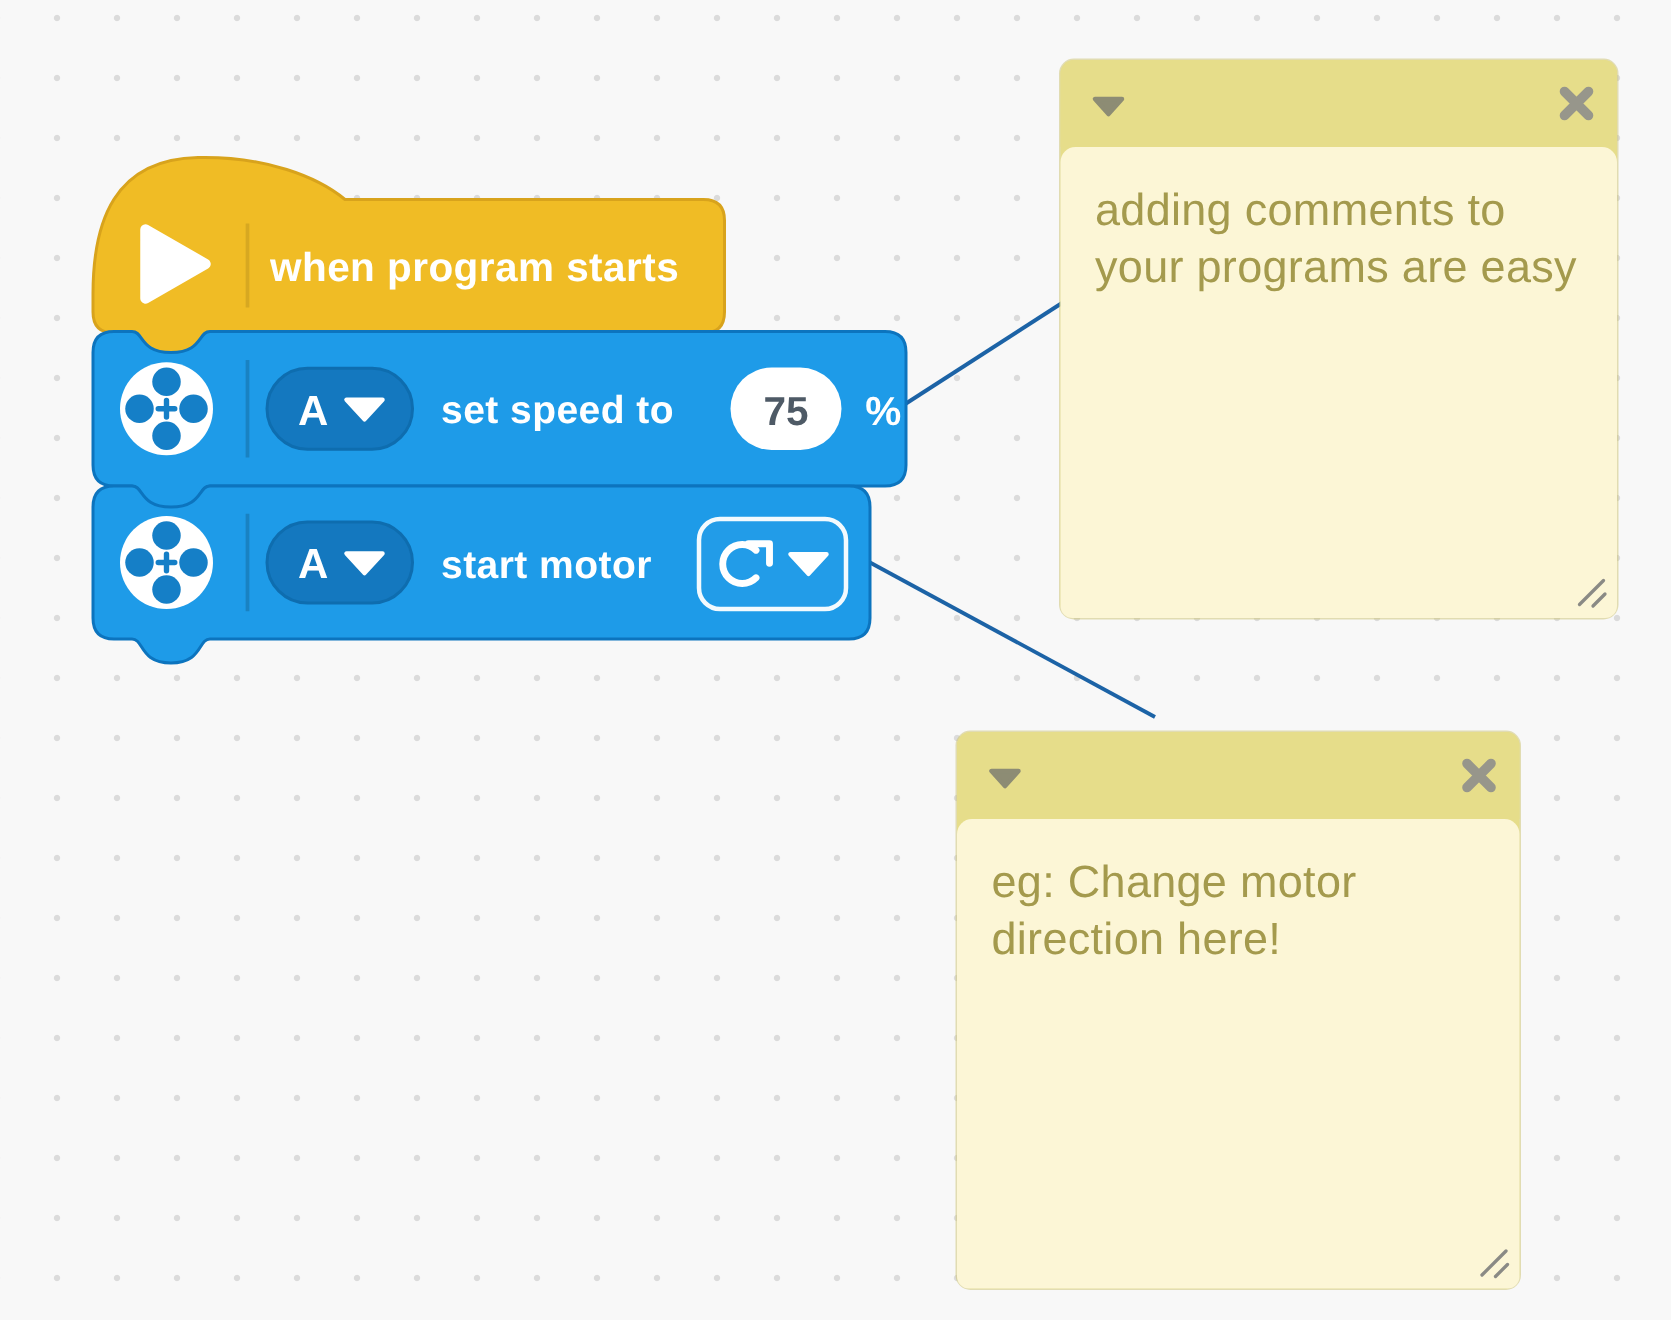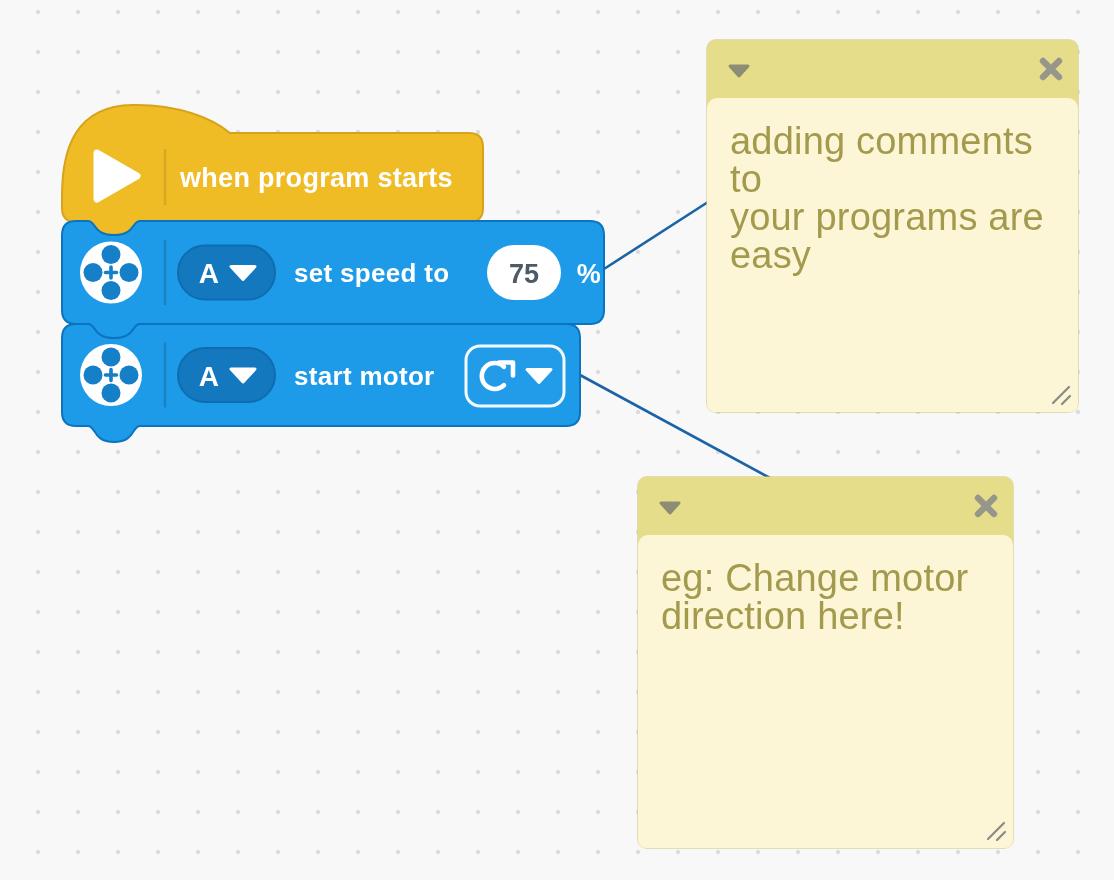--- a/index.html
+++ b/index.html
@@ -27,21 +27,21 @@
     border-radius:9px 9px 0 0;
     background:#E6DD8A;
   }
   .comment-body{
     position:relative;
     background:#FCF6D6;
     border-radius:10px 10px 8px 8px;
     box-sizing:border-box;
     padding:24px 22px 0 23px;
     color:#A49A4D;
-    font-size:38px;
+    font-size:30px;
     line-height:38px;
     white-space:pre-line;
     letter-spacing:0.2px;
   }
   .collapse-btn{position:absolute;left:20px;top:23px;width:24px;height:16px;cursor:pointer;}
   .close-btn{position:absolute;right:14px;top:16px;width:26px;height:26px;cursor:pointer;}
   .resize-handle{position:absolute;right:5px;bottom:5px;width:24px;height:24px;cursor:nwse-resize;}
 </style>
 </head>
 <body>
@@ -142,21 +142,21 @@
         <path d="M 5,5 L 21,21 M 21,5 L 5,21" stroke="#97968B" stroke-width="6.4" stroke-linecap="round"></path>
       </svg>
     </div>
     <div class="comment-body" style="height:314px;">adding comments to
 your programs are easy</div>
     <svg class="resize-handle" viewBox="0 0 24 24">
       <path d="M 4,20 L 20,4 M 13,21 L 21,13" stroke="#8A8A85" stroke-width="2.2" stroke-linecap="round"></path>
     </svg>
   </div>
 
-  <div class="comment" style="left:638px;top:477px;width:375px;height:371px;">
+  <div class="comment" style="left:638px;top:488px;width:375px;height:371px;">
     <div class="comment-header">
       <svg class="collapse-btn" viewBox="0 0 24 16">
         <path d="M 3,3 L 21,3 L 12,13 Z" fill="#8D8C74" stroke="#8D8C74" stroke-width="3" stroke-linejoin="round"></path>
       </svg>
       <svg class="close-btn" viewBox="0 0 26 26">
         <path d="M 5,5 L 21,21 M 21,5 L 5,21" stroke="#97968B" stroke-width="6.4" stroke-linecap="round"></path>
       </svg>
     </div>
     <div class="comment-body" style="height:313px;">eg: Change motor
 direction here!</div>

